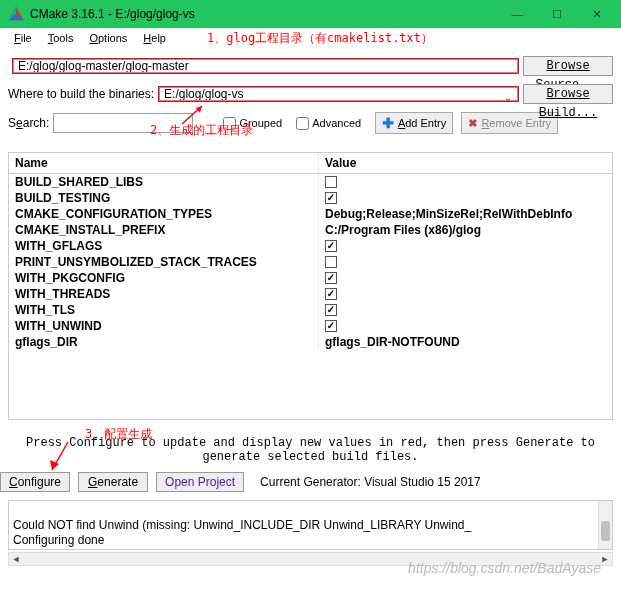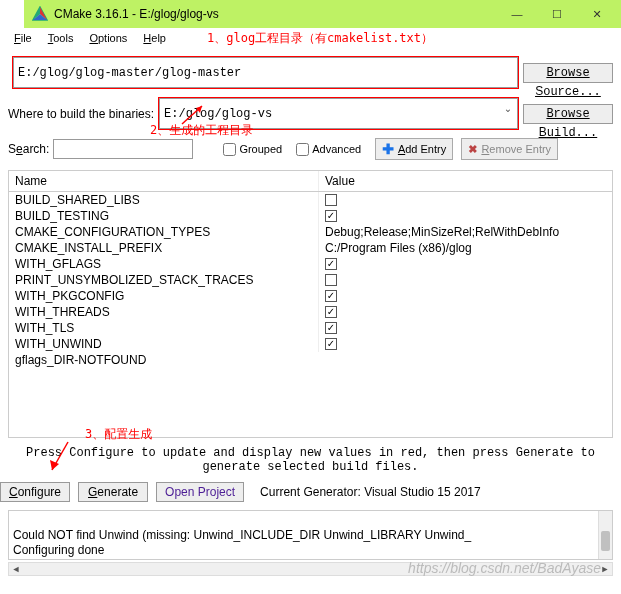--- a/index.html
+++ b/index.html
@@ -1,19 +1,19 @@
 <!DOCTYPE html>
 <html><head>
 <meta charset="utf-8">
 <style>
 * { box-sizing: border-box; margin: 0; padding: 0; font-family: "Microsoft YaHei", Tahoma, Arial, sans-serif; }
 body { background: #fff; width: 621px; height: 594px; font-size: 12px; color: #000; position: relative; overflow: hidden; }
 
 
-.titlebar { display: flex; align-items: center; height: 28px; padding: 0 4px; background: #bef264; margin-left: 24px; }
+.titlebar { display: flex; align-items: center; height: 28px; padding: 0 4px; background: #22c55e; }
 .titlebar .logo { width: 16px; height: 16px; margin: 0 6px 0 4px; position: relative; }
 .titlebar .logo svg { width: 16px; height: 16px; }
 .titlebar .title { flex: 1; font-size: 12px; }
 .titlebar .winbtns { display: flex; }
 .titlebar .winbtn { width: 40px; height: 24px; display:flex; align-items:center; justify-content:center; font-size: 11px; color:#333; }
 .titlebar .winbtn.close { color:#333; }
 
 
 .menubar { display:flex; padding: 2px 6px 4px; }
 .menubar .mitem { padding: 2px 8px; font-size: 11px; }
@@ -22,38 +22,38 @@
 .annot { position: absolute; color: #ff0000; font-family: SimSun, monospace; font-size: 12px; pointer-events: none; z-index: 50; }
 .redbox { border: 1px solid #ff0000; }
 .arrow-red { position: absolute; z-index: 49; pointer-events: none; }
 .arrow-red svg { overflow: visible; }
 
 
 .form-area { padding: 6px 8px 0; }
 .row { display:flex; align-items:center; margin-bottom: 8px; font-family: "Courier New", monospace; font-size: 12px; }
 .row .label { white-space: pre; }
 .row .inputwrap { flex:1; margin: 0 4px; position: relative; }
-.row input.txt { width: 100%; height: 31px; border: 1px solid #999; font-family: Liberation Mono, monospace; font-size: 12px; padding: 1px 4px; }
+.row input.txt { width: 100%; height: 14px; border: 1px solid #999; font-family: Liberation Sans, sans-serif; font-size: 12px; padding: 1px 4px; }
 .row input.txt.drop { padding-right: 18px; }
 .row .dropbtn { position:absolute; right:2px; top:2px; width:16px; height:16px; font-size:10px; color:#555; display:flex; align-items:center; justify-content:center; }
 .row .browse { width: 90px; height: 20px; border: 1px solid #999; background: #eee; font-family: "Courier New", monospace; font-size: 12px; text-align:center; line-height:18px; text-decoration: underline; position: relative; }
 
 .searchrow { display:flex; align-items:center; padding: 0 8px 6px; font-family: "Courier New", monospace; font-size: 12px; }
 .searchrow .label { margin-right: 4px; }
 .searchrow input.search { width: 140px; height: 20px; border: 1px solid #999; margin-right: 30px; }
 .checkblock { display:flex; align-items:center; margin-right: 14px; font-family: Tahoma, Arial; font-size: 11px; }
 .checkblock input { margin-right: 3px; }
 .btn { height: 22px; border: 1px solid #aaa; background: #eee; display:inline-flex; align-items:center; padding: 0 6px; font-size: 11px; font-family: Tahoma, Arial; }
 .btn .plus { color: #1a73e8; font-weight: bold; margin-right: 4px; font-size: 14px; }
 .btn.remove { color:#888; margin-left: 8px; }
 .btn.remove .x { color:#b44; margin-right: 4px; font-weight:bold; }
 .btn .ul { text-decoration: underline; }
 
 
-.cache { margin: 4px 8px; border: 1px solid #ccc; height: 268px; display:flex; flex-direction:column; }
+.cache { margin: 12px 8px; border: 1px solid #ccc; height: 268px; display:flex; flex-direction:column;font-weight:bold; }
 .cache-head { display:flex; background:#fff; border-bottom:1px solid #ccc; font-size:12px; }
 .cache-head .col { padding: 3px 6px; }
 .cname { width: 310px; border-right: 1px solid #eee; }
 .cval { flex: 1; }
 .cache-body { flex:1; overflow:auto; }
 .crow { display:flex; font-size: 12px; }
 .crow .cname { padding: 1px 6px; }
 .crow .cval { padding: 1px 6px; display:flex; align-items:center; }
 .cb { width: 12px; height: 12px; border: 1px solid #555; display:inline-flex; align-items:center; justify-content:center; font-size: 10px; line-height: 10px; }
 .cb.checked::after { content: "✓"; color:#000; }
@@ -201,20 +201,21 @@
           <span class="cb checked"></span>
         </div>
       </div>
       <div class="crow">
         <div class="cname">WITH_UNWIND</div>
         <div class="cval">
           <span class="cb checked"></span>
         </div>
       </div>
       <div class="crow">
+        <div class="cname">gflags_DIR</div>
         <div class="cval">gflags_DIR-NOTFOUND</div>
       </div>
     </div>
 </div>
 
 <span class="annot" style="left:85px; top:426px;">3、配置生成</span>
 <span class="arrow-red" style="left:46px; top:440px;"><svg width="26" height="38">
       <line x1="22" y1="2" x2="6" y2="30" stroke="#ff0000" stroke-width="1.5"></line>
       <polygon points="6,30 4,20 13,24" fill="#ff0000"></polygon>
     </svg></span>

